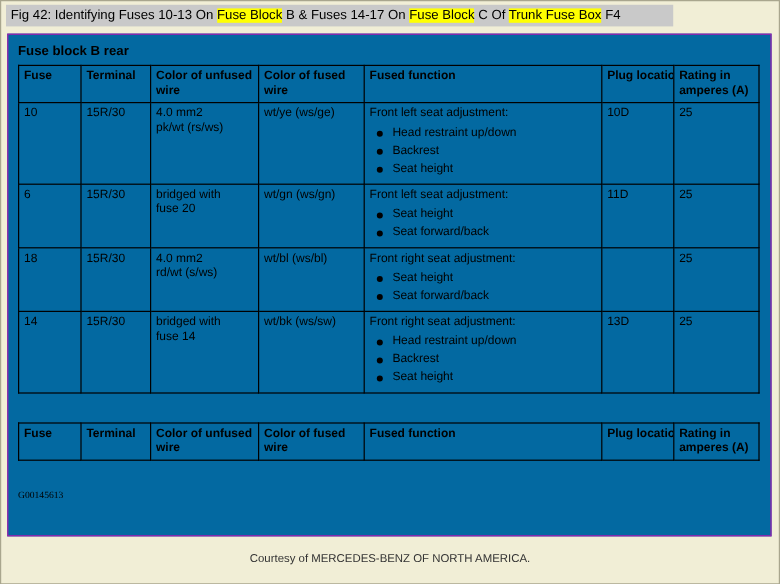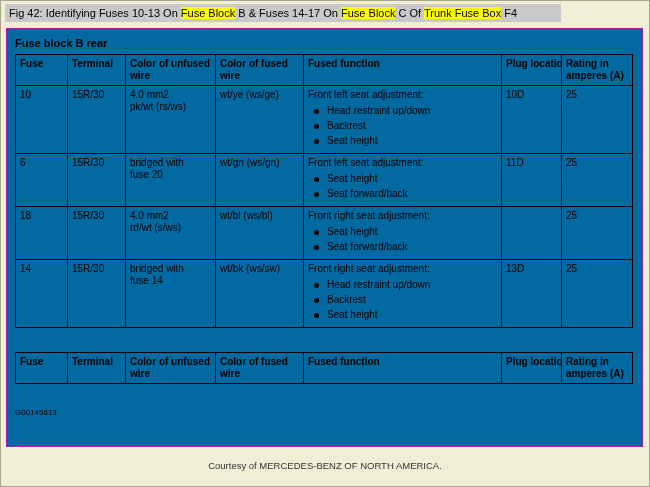--- a/index.html
+++ b/index.html
@@ -55,21 +55,21 @@
   td.tall { height: 54px; }
   td.mid { height: 42px; }
   ul.bullets { list-style: none; margin: 4px 0 0 4px; padding: 0; }
   ul.bullets li { position: relative; padding-left: 15px; margin-bottom: 3px; }
   ul.bullets li::before {
     content: "";
     position: absolute; left: 2px; top: 3.5px;
     width: 5px; height: 5px; border-radius: 50%;
     background: #000;
   }
-  .figure-id { font-size: 8px; margin-top: 6px; }
+  .figure-id { font-size: 8px; margin-top: 6px; font-family: Liberation Serif, serif; }
   .footer {
     position: absolute; left: 0; top: 460px; width: 650px;
     text-align: center;
     font-size: 9.5px; color: #333;
   }
 </style>
 </head>
 <body>
 
 <div class="title-bar">

